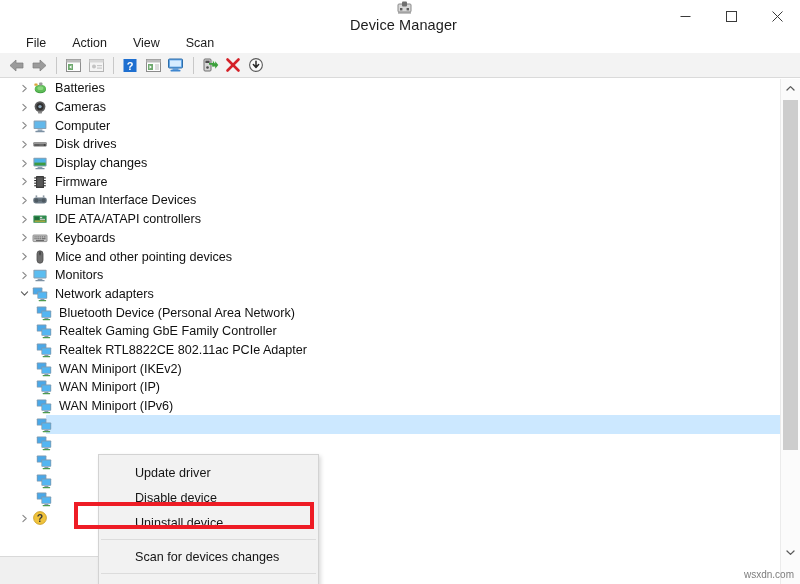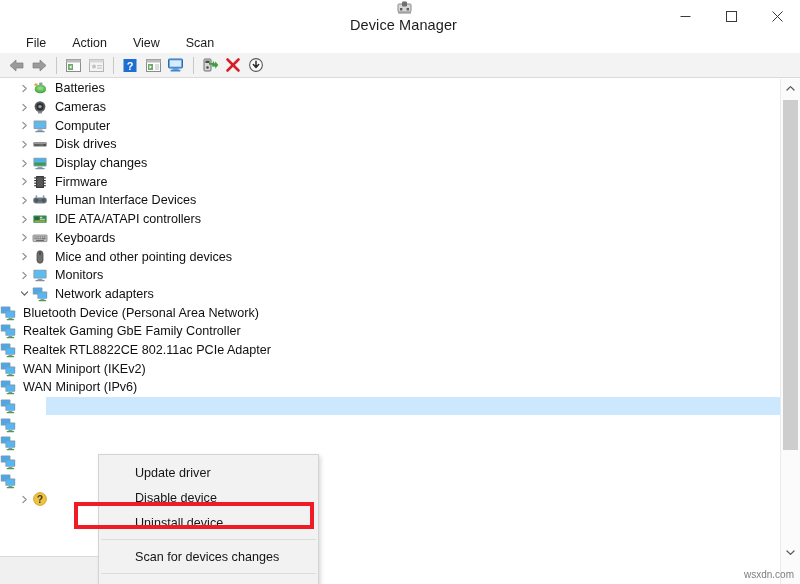--- a/index.html
+++ b/index.html
@@ -142,21 +142,21 @@
     position: relative;
     z-index: 1;
   }
   .lbl {
     margin-left: 7px;
     font-size: 12.6px;
     color: #101010;
     position: relative;
     z-index: 1;
   }
-  .row.child { }
+  .row.child { padding-left: 36px; }
   .row.child .ico { margin-left: 0; }
 
   
   .vscroll {
     position: absolute;
     right: 0; top: 79px;
     width: 20px; height: 505px;
     background: #fbfbfb;
     border-left: 1px solid #ebebeb;
     box-sizing: border-box;
@@ -630,20 +630,33 @@
         <div class="ico">
           <svg width="16" height="16" viewBox="0 0 16 16">
             <rect x="0.8" y="1.6" width="9.6" height="7" rx="0.7" fill="#7e9ab0"></rect>
             <rect x="1.6" y="2.4" width="8" height="5.4" fill="#4aa8e8"></rect>
             <rect x="5.4" y="5.6" width="9.8" height="7.2" rx="0.7" fill="#7e9ab0"></rect>
             <rect x="6.2" y="6.4" width="8.2" height="5.6" fill="#54b6f2"></rect>
             <rect x="8.4" y="13" width="4" height="1.1" fill="#7e9ab0"></rect>
             <rect x="6.6" y="14" width="7.6" height="1.2" rx="0.4" fill="#4f9b4f"></rect>
           </svg>
         </div>
+        <div class="lbl">WAN Miniport (IP)</div>
+      </div>
+      <div class="row child">
+        <div class="ico">
+          <svg width="16" height="16" viewBox="0 0 16 16">
+            <rect x="0.8" y="1.6" width="9.6" height="7" rx="0.7" fill="#7e9ab0"></rect>
+            <rect x="1.6" y="2.4" width="8" height="5.4" fill="#4aa8e8"></rect>
+            <rect x="5.4" y="5.6" width="9.8" height="7.2" rx="0.7" fill="#7e9ab0"></rect>
+            <rect x="6.2" y="6.4" width="8.2" height="5.6" fill="#54b6f2"></rect>
+            <rect x="8.4" y="13" width="4" height="1.1" fill="#7e9ab0"></rect>
+            <rect x="6.6" y="14" width="7.6" height="1.2" rx="0.4" fill="#4f9b4f"></rect>
+          </svg>
+        </div>
         <div class="lbl">WAN Miniport (IPv6)</div>
       </div>
       <div class="row child sel">
         <div class="row-hit"></div>
         <div class="ico">
           <svg width="16" height="16" viewBox="0 0 16 16">
             <rect x="0.8" y="1.6" width="9.6" height="7" rx="0.7" fill="#7e9ab0"></rect>
             <rect x="1.6" y="2.4" width="8" height="5.4" fill="#4aa8e8"></rect>
             <rect x="5.4" y="5.6" width="9.8" height="7.2" rx="0.7" fill="#7e9ab0"></rect>
             <rect x="6.2" y="6.4" width="8.2" height="5.6" fill="#54b6f2"></rect>

